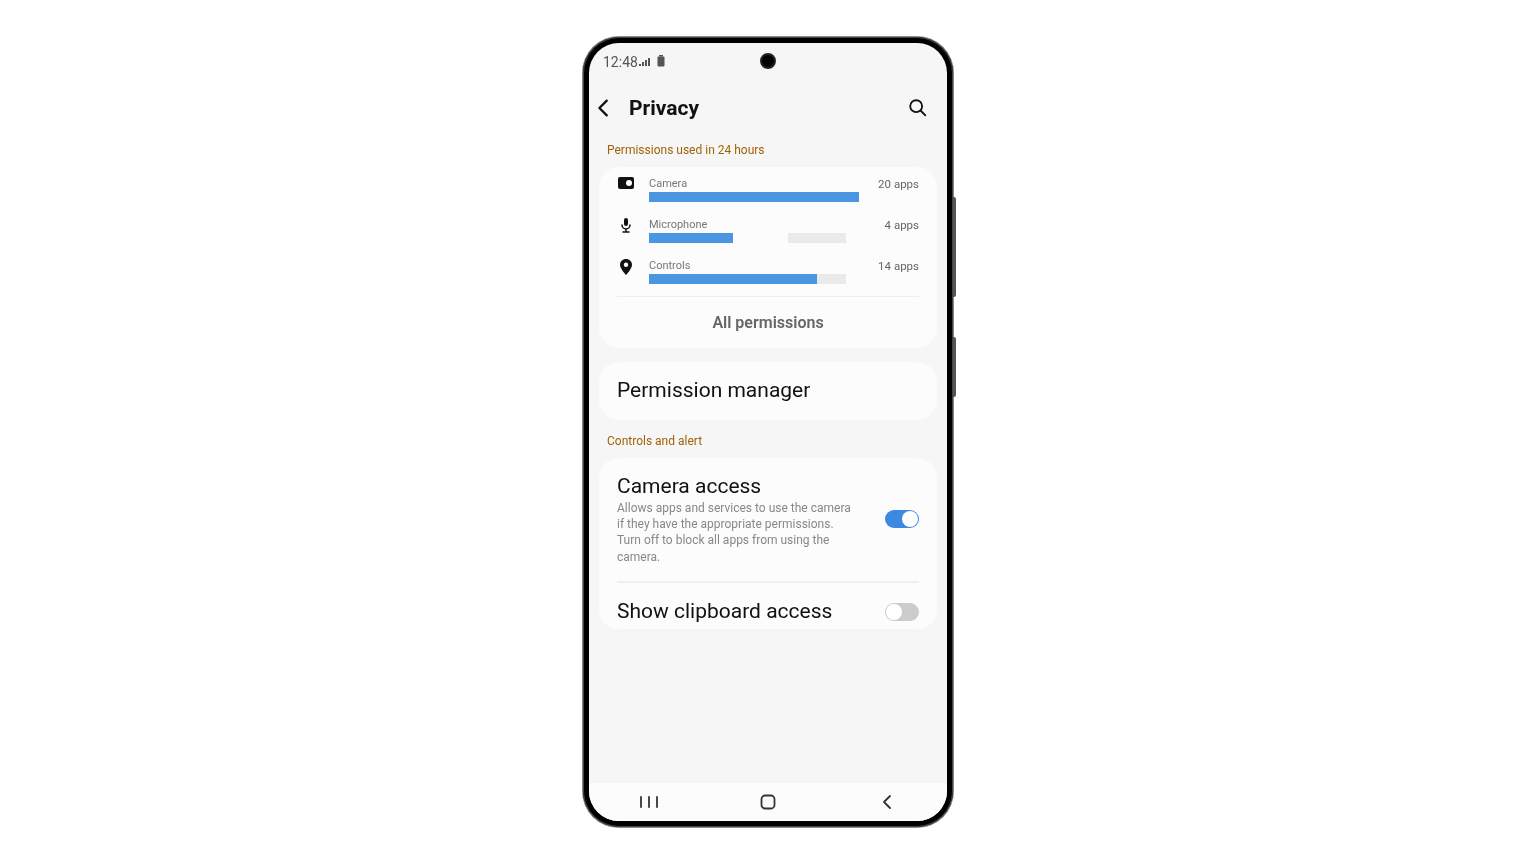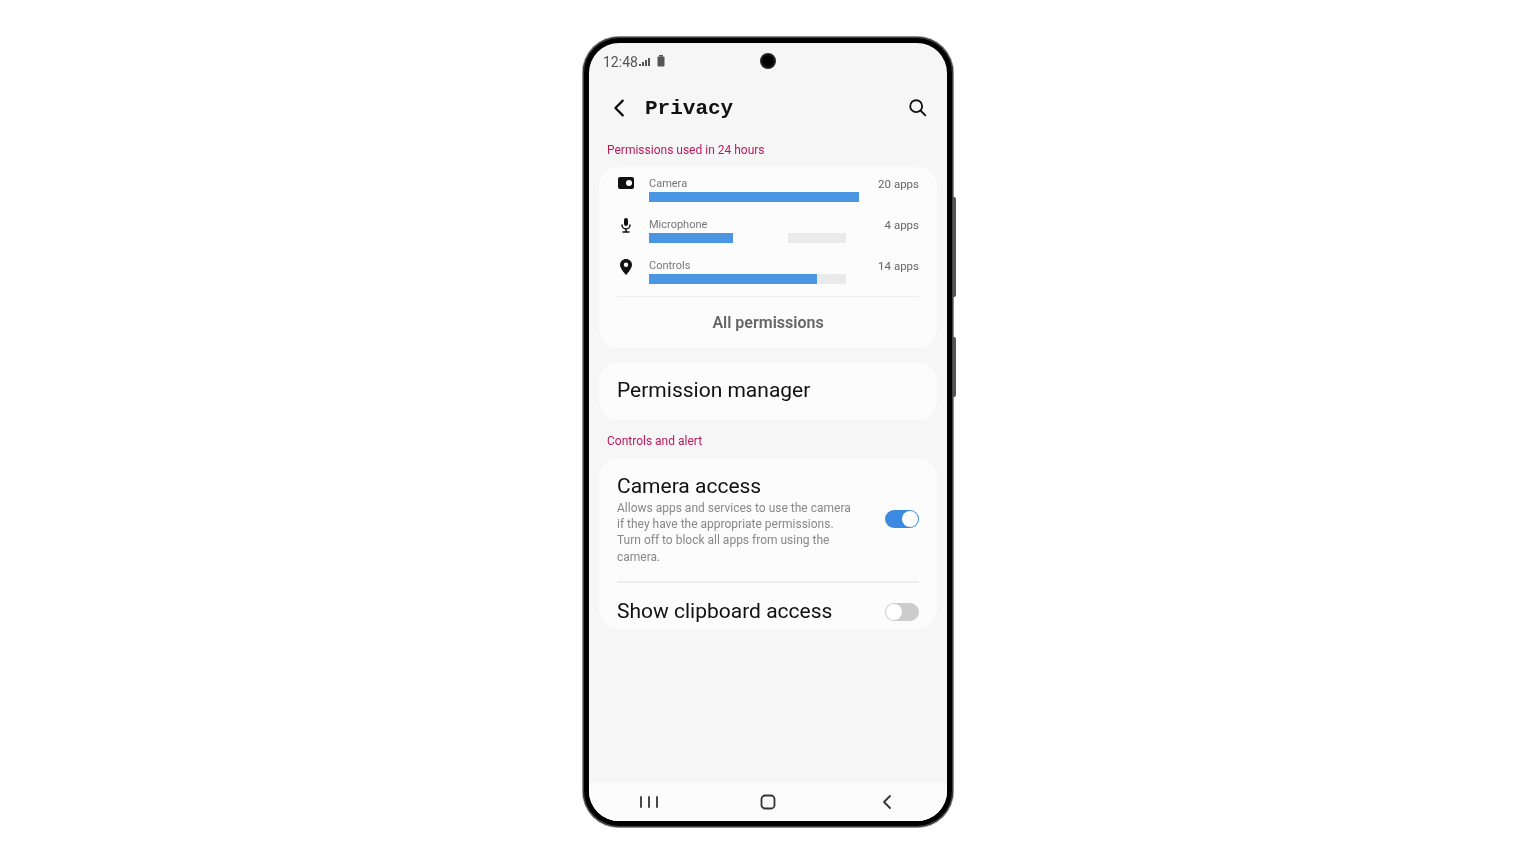--- a/index.html
+++ b/index.html
@@ -59,35 +59,34 @@
     justify-content: flex-start;
     align-items: center;
     font-size: 14px;
     color: #555;
   }
   .status-right { display: flex; gap: 5px; align-items: center; }
   .content { flex: 1; overflow: hidden; }
   .header {
     display: flex;
     align-items: center;
-    padding: 20px 14px 20px 16px;
-    font-family: Liberation Mono, monospace;
+    padding: 20px 14px 20px 0;
   }
   .back-btn { padding: 4px; display: flex; cursor: pointer; }
   .page-title {
     font-size: 21px;
     font-weight: 700;
     color: #111;
     margin-left: 10px;
     flex: 1;
   }
   .search-btn { padding: 4px; display: flex; cursor: pointer; }
   .section-caption {
     font-size: 12px;
-    color: #be185d;
+    color: #a16207;
     padding: 0 30px 10px 18px;
   }
   .card {
     background: #fcfcfc;
     margin: 0 10px 14px 10px;
     border-radius: 20px;
     overflow: hidden;
   }
   .usage-row {
     display: flex;

